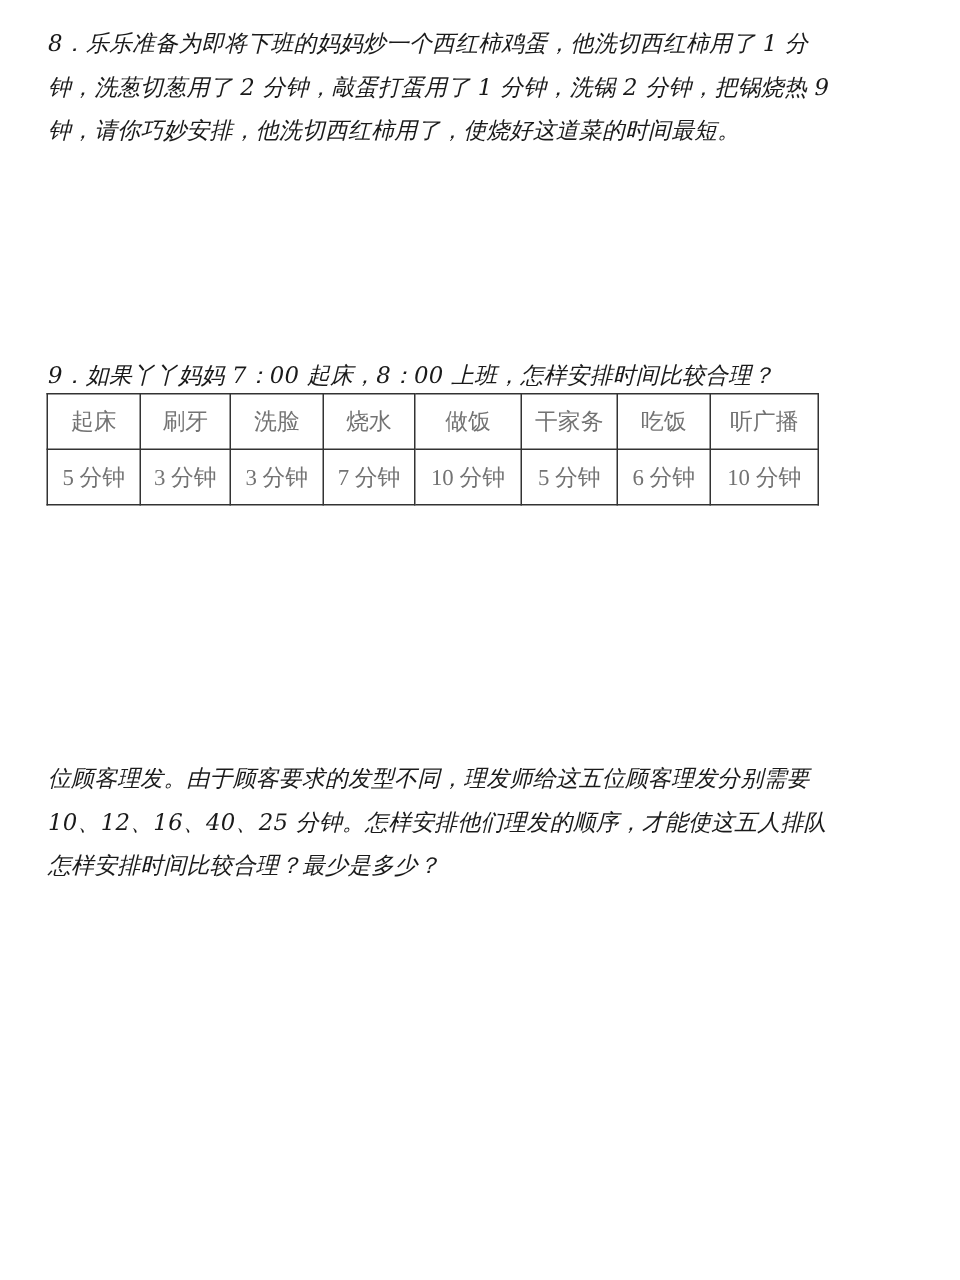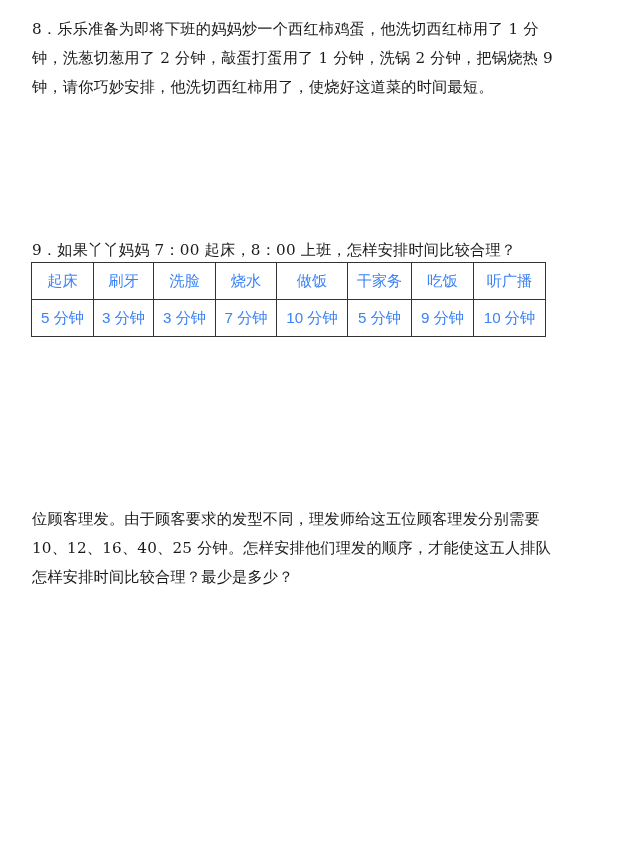--- a/index.html
+++ b/index.html
@@ -5,29 +5,29 @@
   html, body { margin: 0; padding: 0; }
   body {
     width: 640px; height: 853px; background: #ffffff; position: relative; overflow: hidden;
     font-family: "DejaVu Sans", "Liberation Sans", sans-serif; color: #1a1a1a;
   }
   .para {
     position: absolute; left: 32px; width: 580px;
     font-size: 15.2px; line-height: 29px; letter-spacing: 0.2px;
     font-family: "DejaVu Serif", "Liberation Serif", serif;
   }
-  .para .line { display: block; white-space: nowrap; }
+  .para .line { display: block; white-space: nowrap; font-style: italic; }
   #q8 { top: 15px; }
   #q9-title { top: 236px; }
   #q10 { top: 505px; }
   table.schedule {
     position: absolute; left: 31px; top: 262px;
     border-collapse: collapse;
-    font-family: Liberation Sans, sans-serif;
-    font-size: 15.2px; color: #3b82f6; padding-left: 12px;
+    font-family: Liberation Serif, serif;
+    font-size: 15.2px; color: #737373; padding-left: 12px;
   }
   table.schedule td {
     border: 1.3px solid #333; text-align: center; padding: 0; height: 36px; white-space: nowrap;
   }
 </style>
 </head>
 <body>
 
 <div class="para" id="q8">
   <span class="line">8．乐乐准备为即将下班的妈妈炒一个西红柿鸡蛋，他洗切西红柿用了 1 分</span>
@@ -51,21 +51,21 @@
     <td style="width:61px">吃饭</td>
     <td style="width:71px">听广播</td>
   </tr>
   <tr>
     <td>5 分钟</td>
     <td>3 分钟</td>
     <td>3 分钟</td>
     <td>7 分钟</td>
     <td>10 分钟</td>
     <td>5 分钟</td>
-    <td>9 分钟</td>
+    <td>6 分钟</td>
     <td>10 分钟</td>
   </tr>
 </tbody>
   </table>
 
 <div class="para" id="q10">
   <span class="line">位顾客理发。由于顾客要求的发型不同，理发师给这五位顾客理发分别需要</span>
   <span class="line">10、12、16、40、25 分钟。怎样安排他们理发的顺序，才能使这五人排队</span>
   <span class="line">怎样安排时间比较合理？最少是多少？</span>
 </div>

